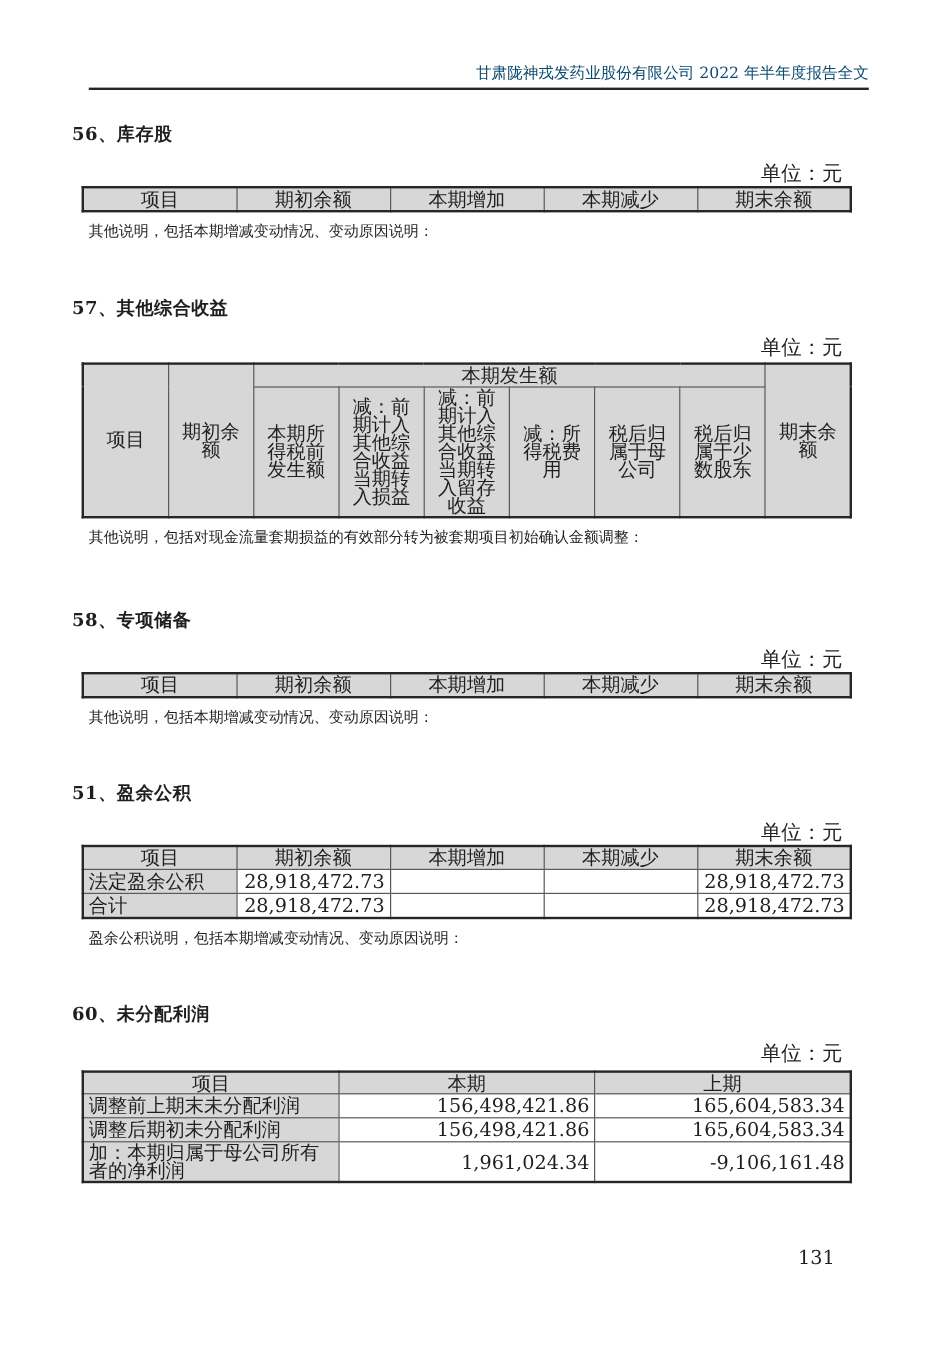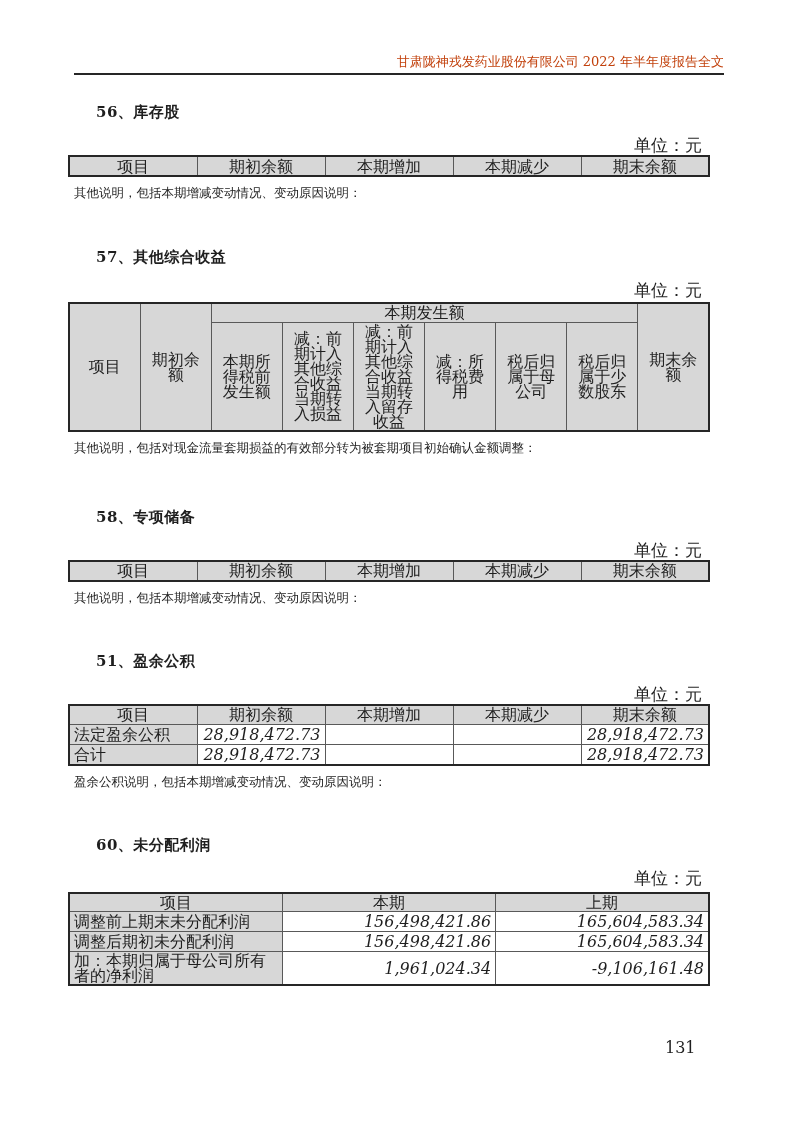--- a/index.html
+++ b/index.html
@@ -12,33 +12,33 @@
     color: #1f1f1f;
     box-sizing: border-box;
     padding-top: 54px;
     overflow: hidden;
   }
   .doc-header {
     text-align: right;
     margin: 0 69px 0 74px;
     font-size: 13px;
     line-height: 16px;
-    color: #c2410c;
+    color: #0c4a6e;
     white-space: nowrap;
   }
   .header-rule {
     height: 0;
     border-top: 2px solid #262626;
     margin: 3px 69px 0 74px;
   }
   .sec-title {
     font-size: 15px;
     font-weight: bold;
     line-height: 19px;
-    margin: 0 0 0 96px;
+    margin: 0 0 0 60px;
     letter-spacing: 0.5px;
   }
   .mt-56 { margin-top: 28px; }
   .mt-57 { margin-top: 47px; }
   .mt-58 { margin-top: 52px; }
   .mt-59 { margin-top: 46px; }
   .mt-60 { margin-top: 46px; }
   .unit-line {
     text-align: right;
     margin: 15px 91px 0 74px;
@@ -76,21 +76,20 @@
     background: #d7d7d7;
     text-align: left;
     padding: 2px 4px 2px 6px;
     height: 20px;
   }
   td.cell-num {
     background: #ffffff;
     text-align: right;
     padding-right: 14px;
     height: 20px;
-    font-style: italic;
   }
   .note {
     font-size: 12.5px;
     line-height: 16px;
     margin: 8px 60px 0 74px;
   }
   .page-num {
     position: absolute;
     top: 1040px;
     left: 665px;

